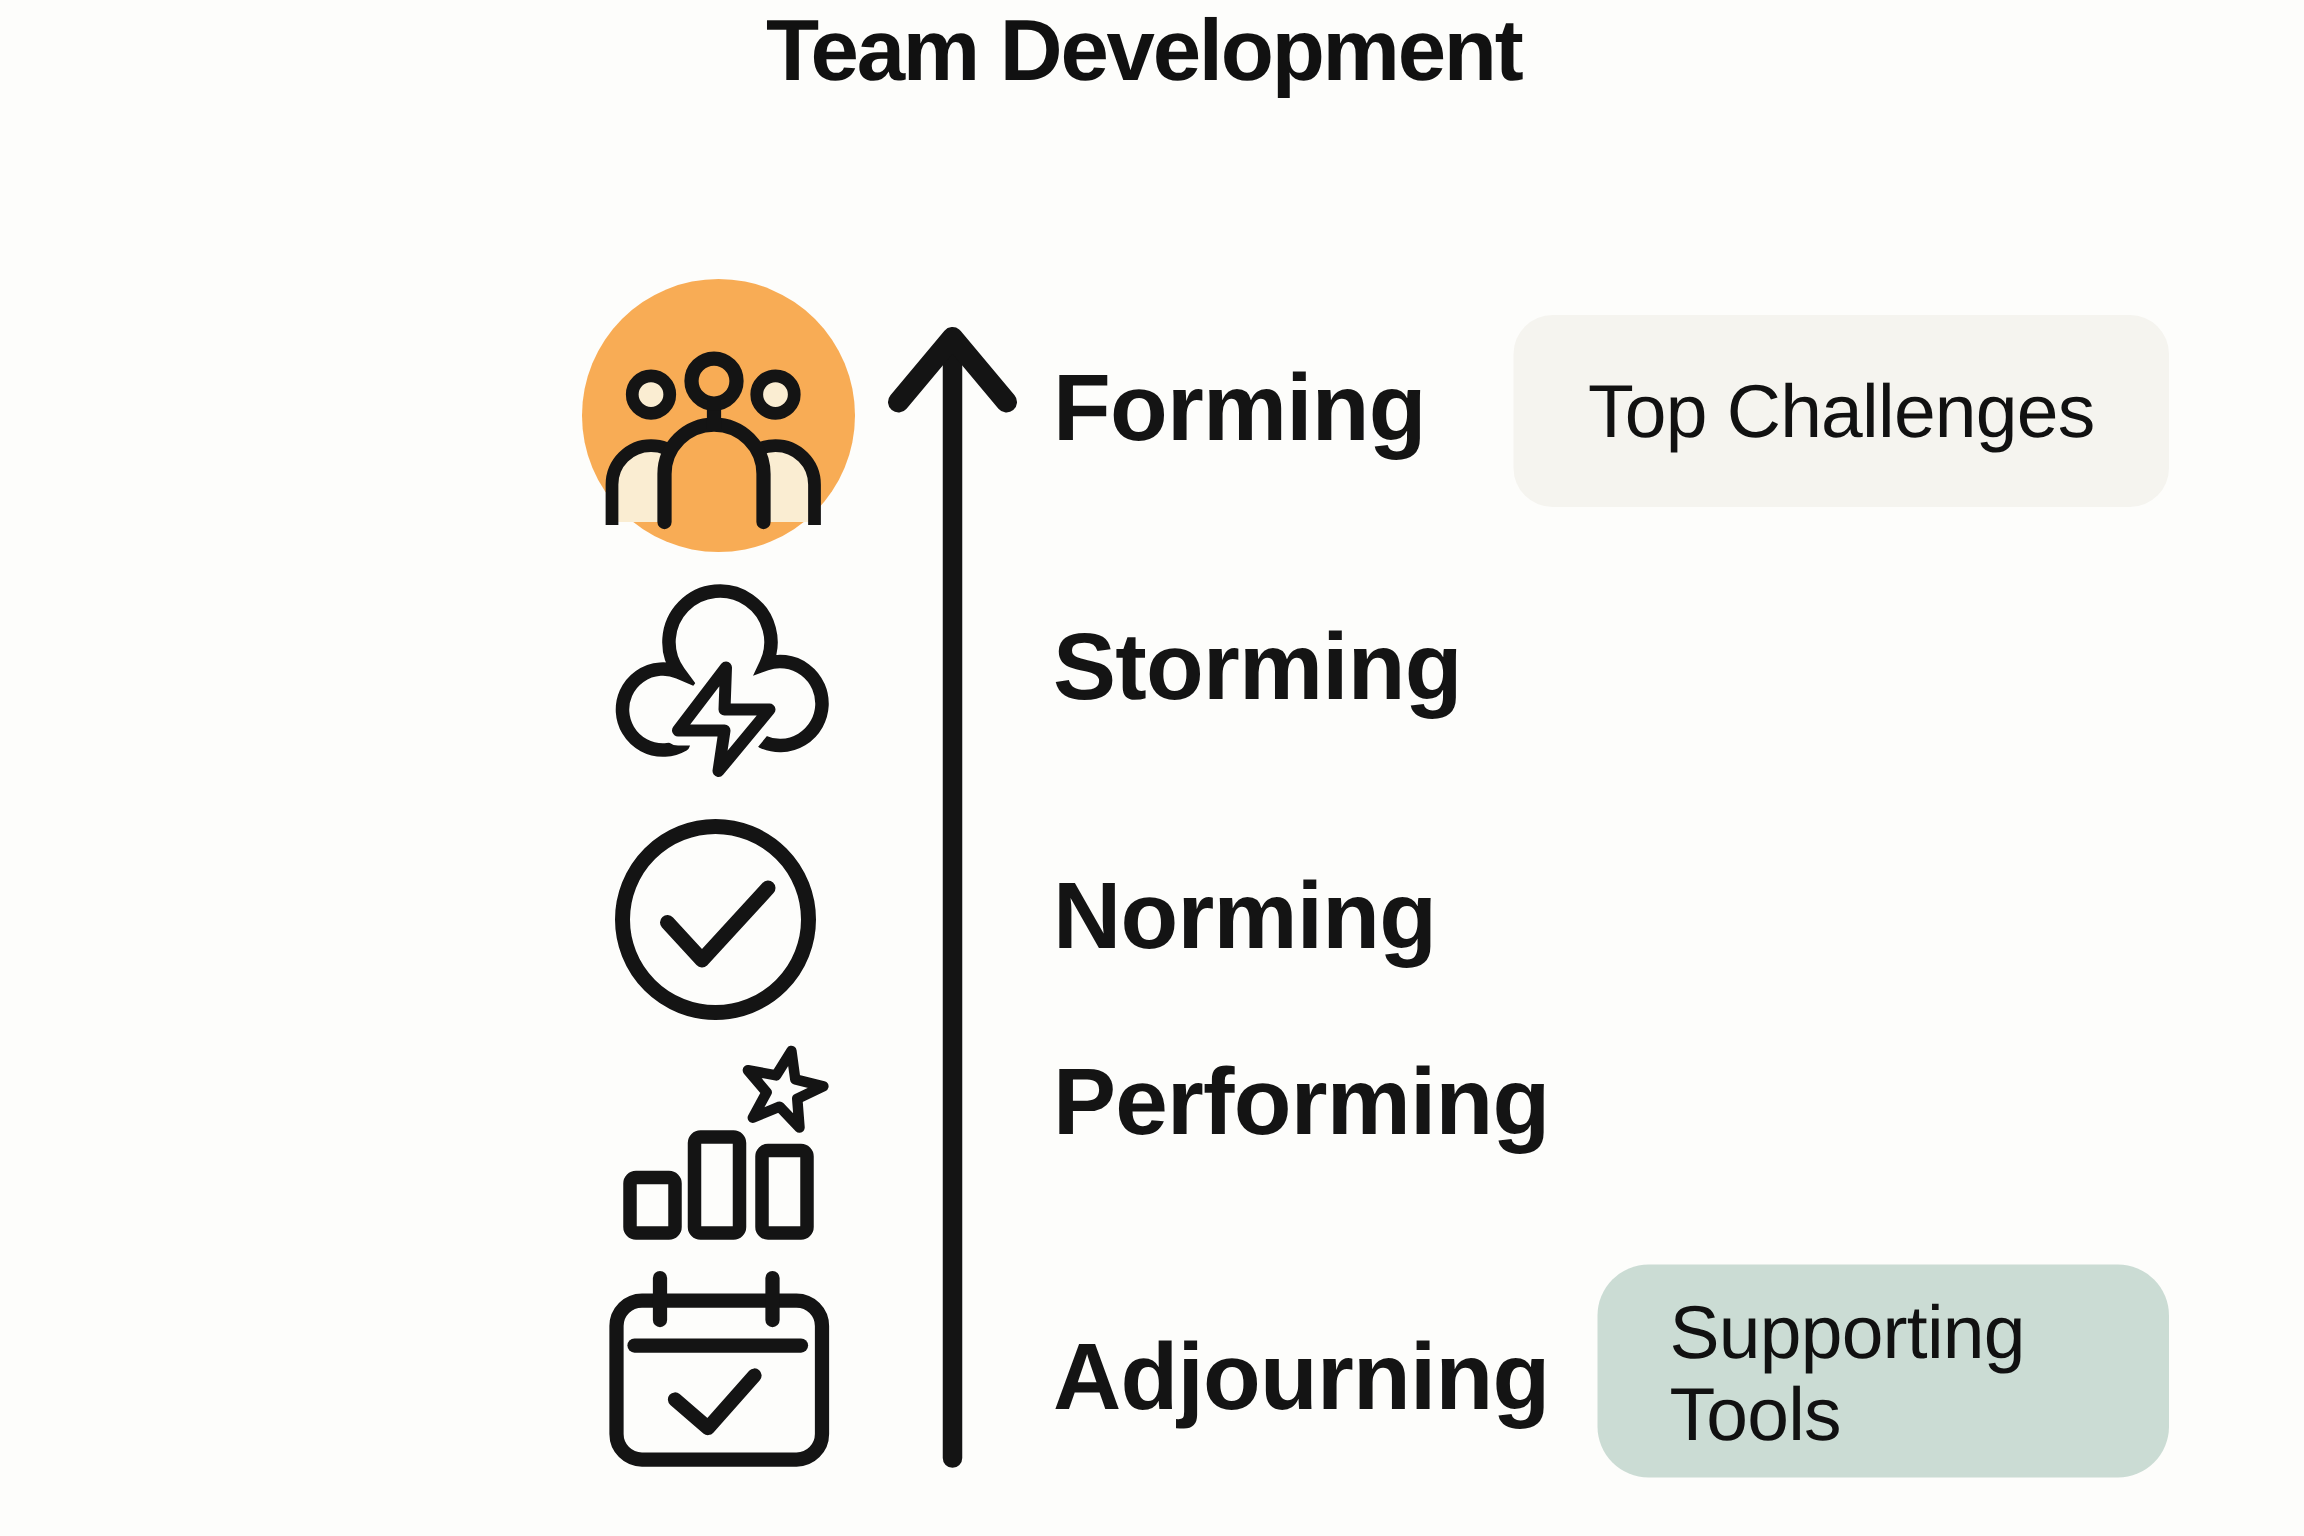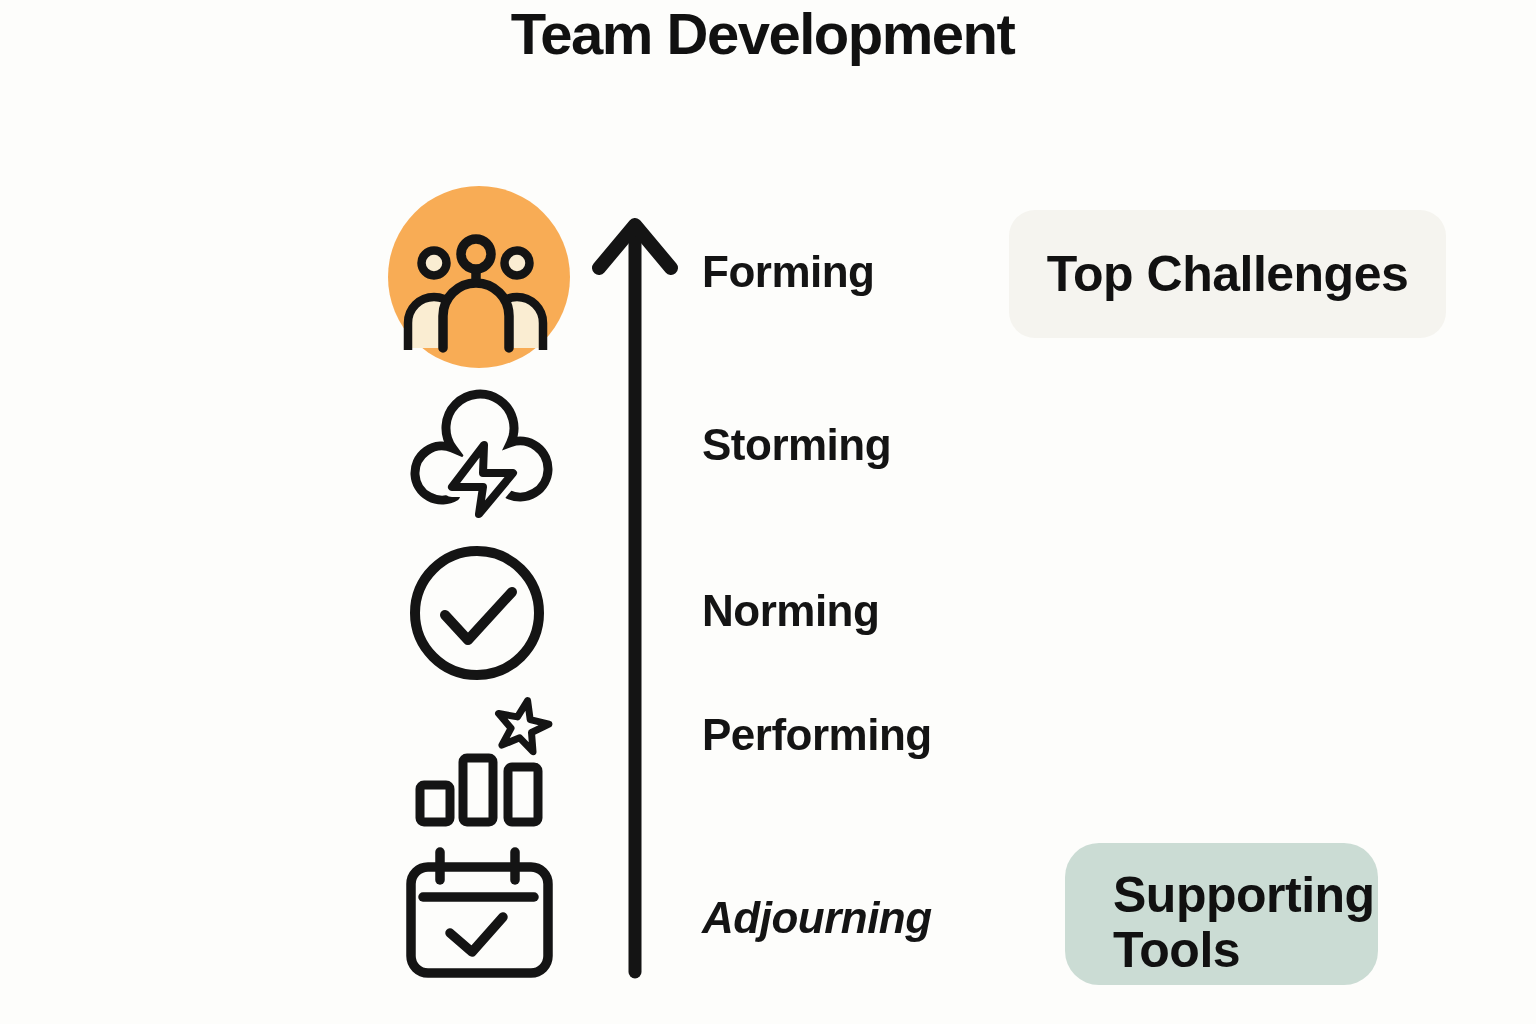--- a/index.html
+++ b/index.html
@@ -13,43 +13,43 @@
   }
   .abs{position:absolute;}
   .page-title{
     left:0; top:54; width:1525px;
     text-align:center;
     font-size:58px; font-weight:700; letter-spacing:-1.5px;
     color:#111111;
   }
   .stage-label{
     left:702px;
-    font-size:44px; font-weight:700; letter-spacing:-0.5px;
+    font-size:63px; font-weight:700; letter-spacing:-0.5px;
     line-height:70px; white-space:nowrap;
     color:#141414;
   }
   .lbl-forming{top:237px;}
   .lbl-storming{top:410px;text-align:right;}
   .lbl-norming{top:576px;}
   .lbl-performing{top:700px;}
-  .lbl-adjourning{top:883px;font-style:italic;}
+  .lbl-adjourning{top:883px;}
   .badge{
     display:flex; align-items:center;
-    font-weight:700; color:#111111;
+    font-weight:400; color:#111111;
   }
   .badge-challenges{
     left:1009px; top:210px; width:437px; height:128px;
     background:#F5F4EF; border-radius:26px;
     justify-content:center;
     font-size:50px; letter-spacing:-0.5px;
   }
   .badge-tools{
-    left:1065px; top:843px; width:313px; height:142px;
+    left:1065px; top:843px; width:381px; height:142px;
     background:#CBDCD4; border-radius:34px;
-    align-items:center;
+    align-items:flex-start;
     box-sizing:border-box;
     padding:18px 20px 0 48px;
     font-size:50px; line-height:55px; letter-spacing:-0.5px;
   }
   .accent-circle{
     left:388px; top:186px; width:182px; height:182px;
     border-radius:50%;
     background:#F8AC55;
   }
   svg{display:block;}

